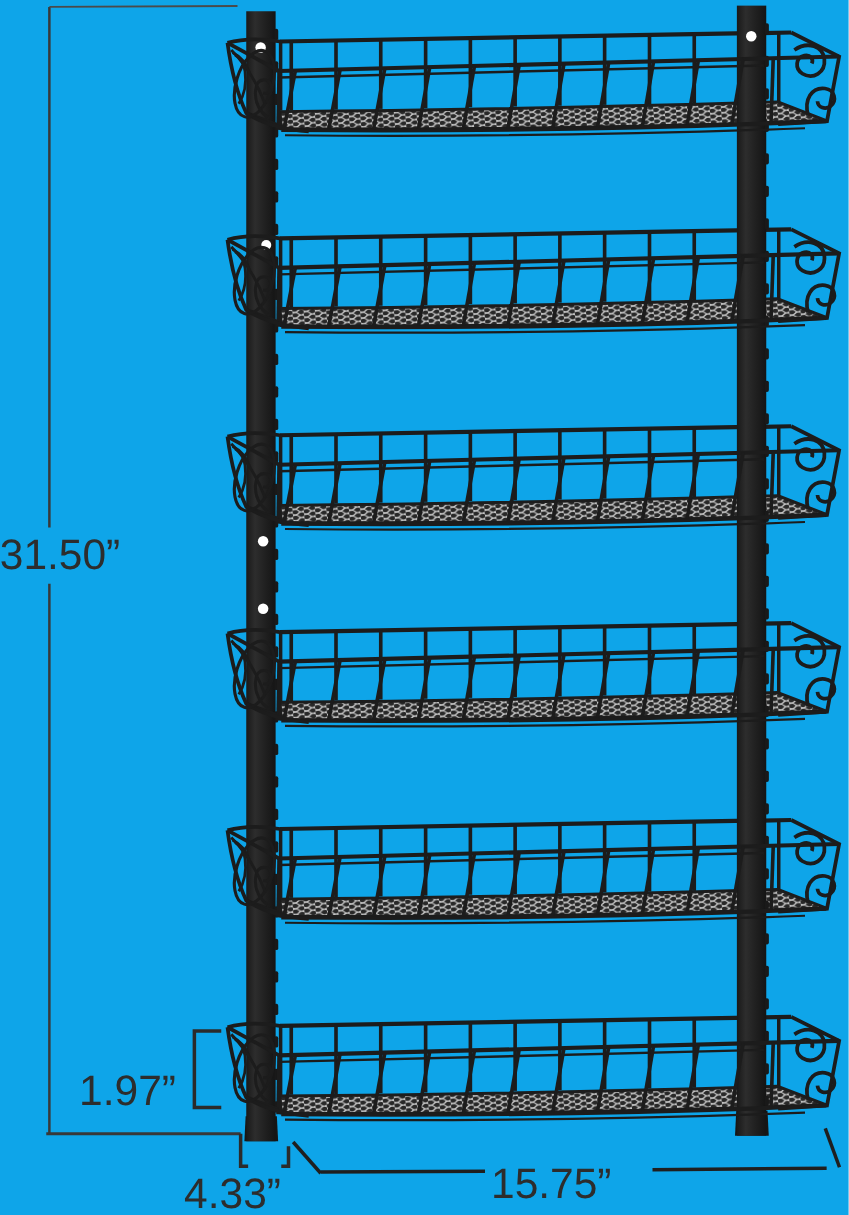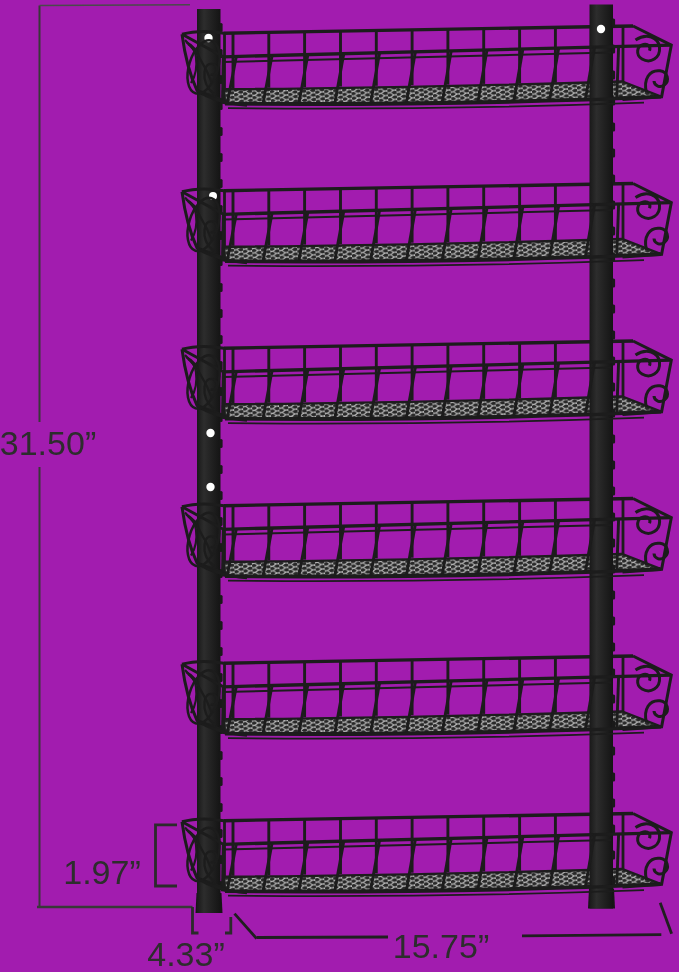--- a/index.html
+++ b/index.html
@@ -1,16 +1,16 @@
 <!DOCTYPE html>
 <html><head>
 <meta charset="utf-8">
 <style>
   html,body{margin:0;padding:0;background:#ffffff;}
-  #stage{position:relative;width:679px;height:972px;background:#a21caf;overflow:hidden;
+  #stage{position:relative;width:679px;height:972px;background:#0ea5e9;overflow:hidden;
          font-family:"Liberation Sans", sans-serif;}
   svg{position:absolute;left:0;top:0;}
 </style>
 </head>
 <body>
 <div id="stage">
 <svg width="679" height="972" viewBox="0 0 679 972">
 <defs>
   <linearGradient id="railGrad" x1="0" y1="0" x2="1" y2="0">
     <stop offset="0" stop-color="#191919"></stop>

